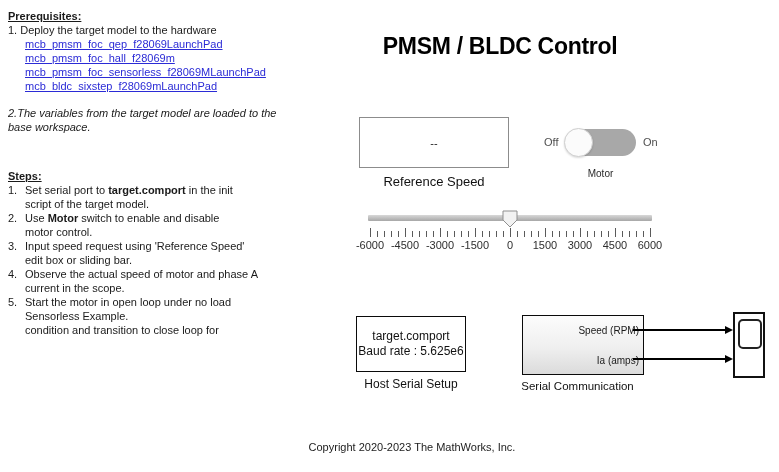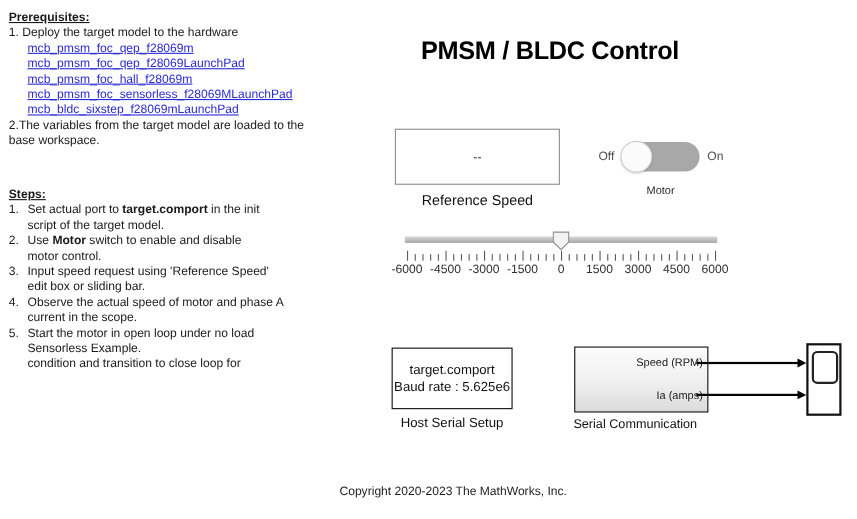--- a/index.html
+++ b/index.html
@@ -12,21 +12,21 @@
 
   
   .annotation{
     left:8px;top:9px;width:330px;
     font-size:11px;line-height:14px;color:#1a1a1a;
   }
   .ann-heading{font-weight:bold;text-decoration:underline;}
   .links a{
     display:block;margin-left:17px;color:#2b2bd6;text-decoration:underline;cursor:pointer;
   }
-  .para2{}
+  .para2{margin-top:13px;font-style:italic;}
   .steps-heading{margin-top:35px;}
   .step{position:relative;padding-left:17px;}
   .step .num{position:absolute;left:0;}
   .step b{font-weight:bold;}
 
   
   .model-title{
     left:340px;top:33px;width:320px;text-align:center;
     font-size:23px;font-weight:bold;color:#000;letter-spacing:-0.3px;
   }
@@ -125,34 +125,33 @@
     font-size:11px;color:#1c1c1c;
   }
 </style>
 </head>
 <body>
 
 <div class="abs annotation">
   <div class="ann-heading">Prerequisites:</div>
   <div>1. Deploy the target model to the hardware</div>
   <div class="links">
-    <a>mcb_pmsm_foc_qep_f28069m</a>
     <a>mcb_pmsm_foc_qep_f28069LaunchPad</a>
     <a>mcb_pmsm_foc_hall_f28069m</a>
     <a>mcb_pmsm_foc_sensorless_f28069MLaunchPad</a>
     <a>mcb_bldc_sixstep_f28069mLaunchPad</a>
   </div>
   <div class="para2">
     <div>2.The variables from the target model are loaded to the</div>
     <div>base workspace.</div>
   </div>
   <div class="ann-heading steps-heading">Steps:</div>
 
   <div class="step">
-    <span class="num">1.</span><span>Set actual port to </span><b>target.comport</b><span> in the init</span>
+    <span class="num">1.</span><span>Set serial port to </span><b>target.comport</b><span> in the init</span>
     <div>script of the target model.</div>
   </div>
   <div class="step">
     <span class="num">2.</span><span>Use </span><b>Motor</b><span> switch to enable and disable</span>
     <div>motor control.</div>
   </div>
   <div class="step">
     <span class="num">3.</span><span>Input speed request using 'Reference Speed'</span>
     <div>edit box or sliding bar.</div>
   </div>

